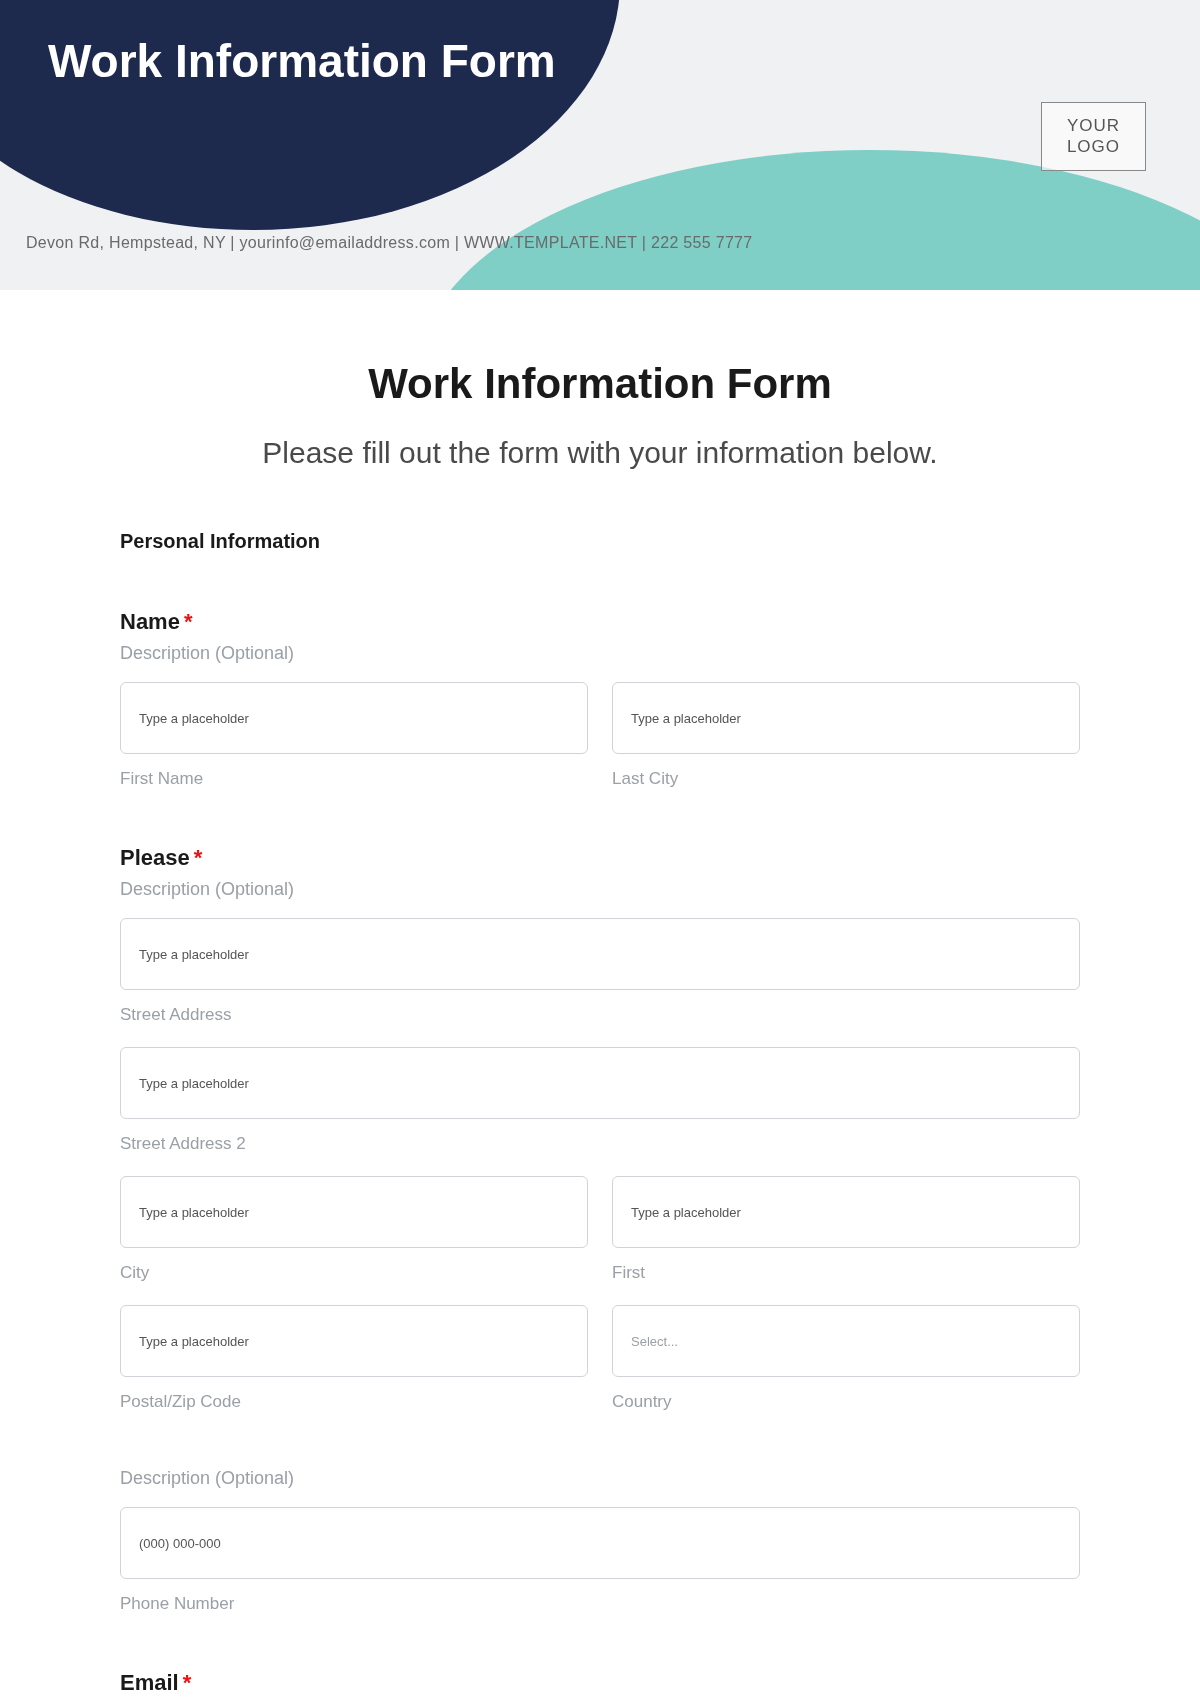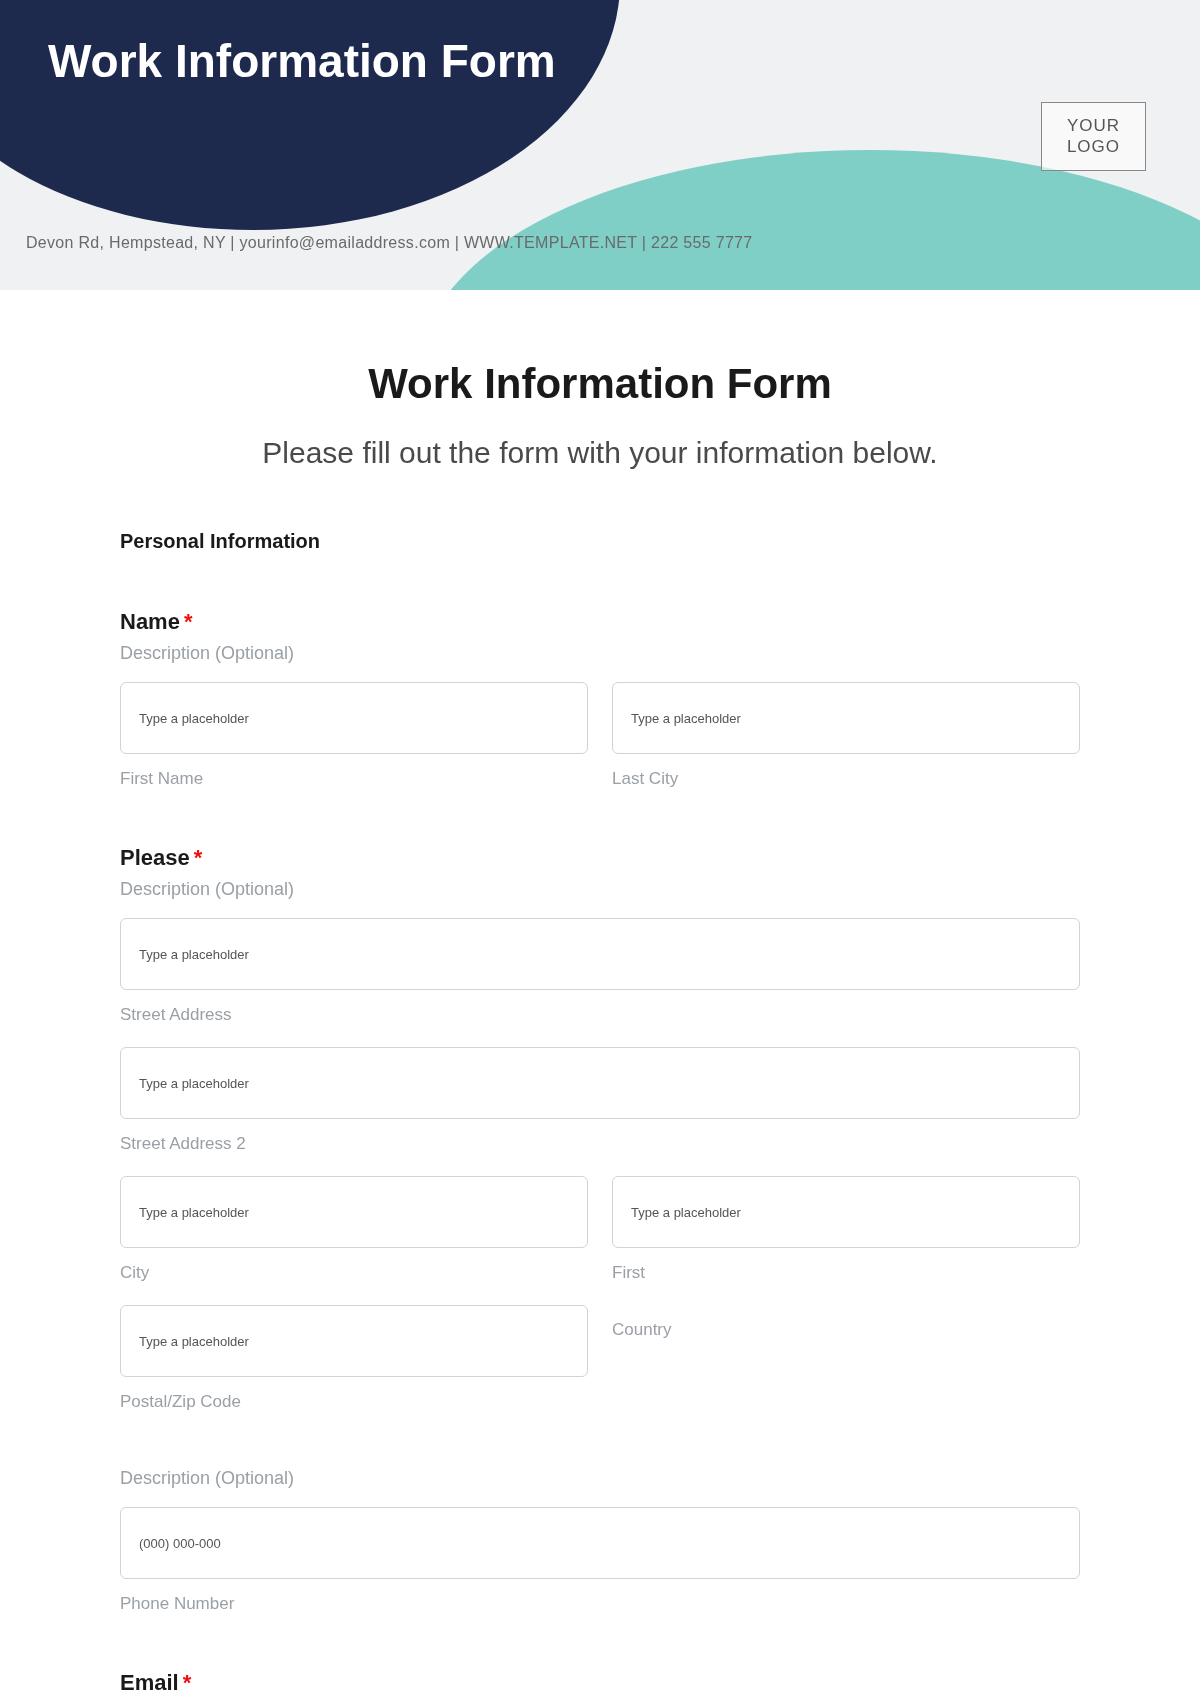--- a/index.html
+++ b/index.html
@@ -195,20 +195,23 @@
         <div class="sublabel">First</div>
       </div>
     </div>
 
     <div class="row">
       <div class="col">
         <input type="text" placeholder="Type a placeholder" style="">
         <div class="sublabel">Postal/Zip Code</div>
       </div>
       <div class="col">
+        <div class="select">
+          <span>Select...</span>
+        </div>
         <div class="sublabel">Country</div>
       </div>
     </div>
   </div>
 
   <div class="field-group">
     <div class="field-desc">Description (Optional)</div>
     <div class="col-full">
       <input type="text" placeholder="(000) 000-000" style="">
       <div class="sublabel">Phone Number</div>

